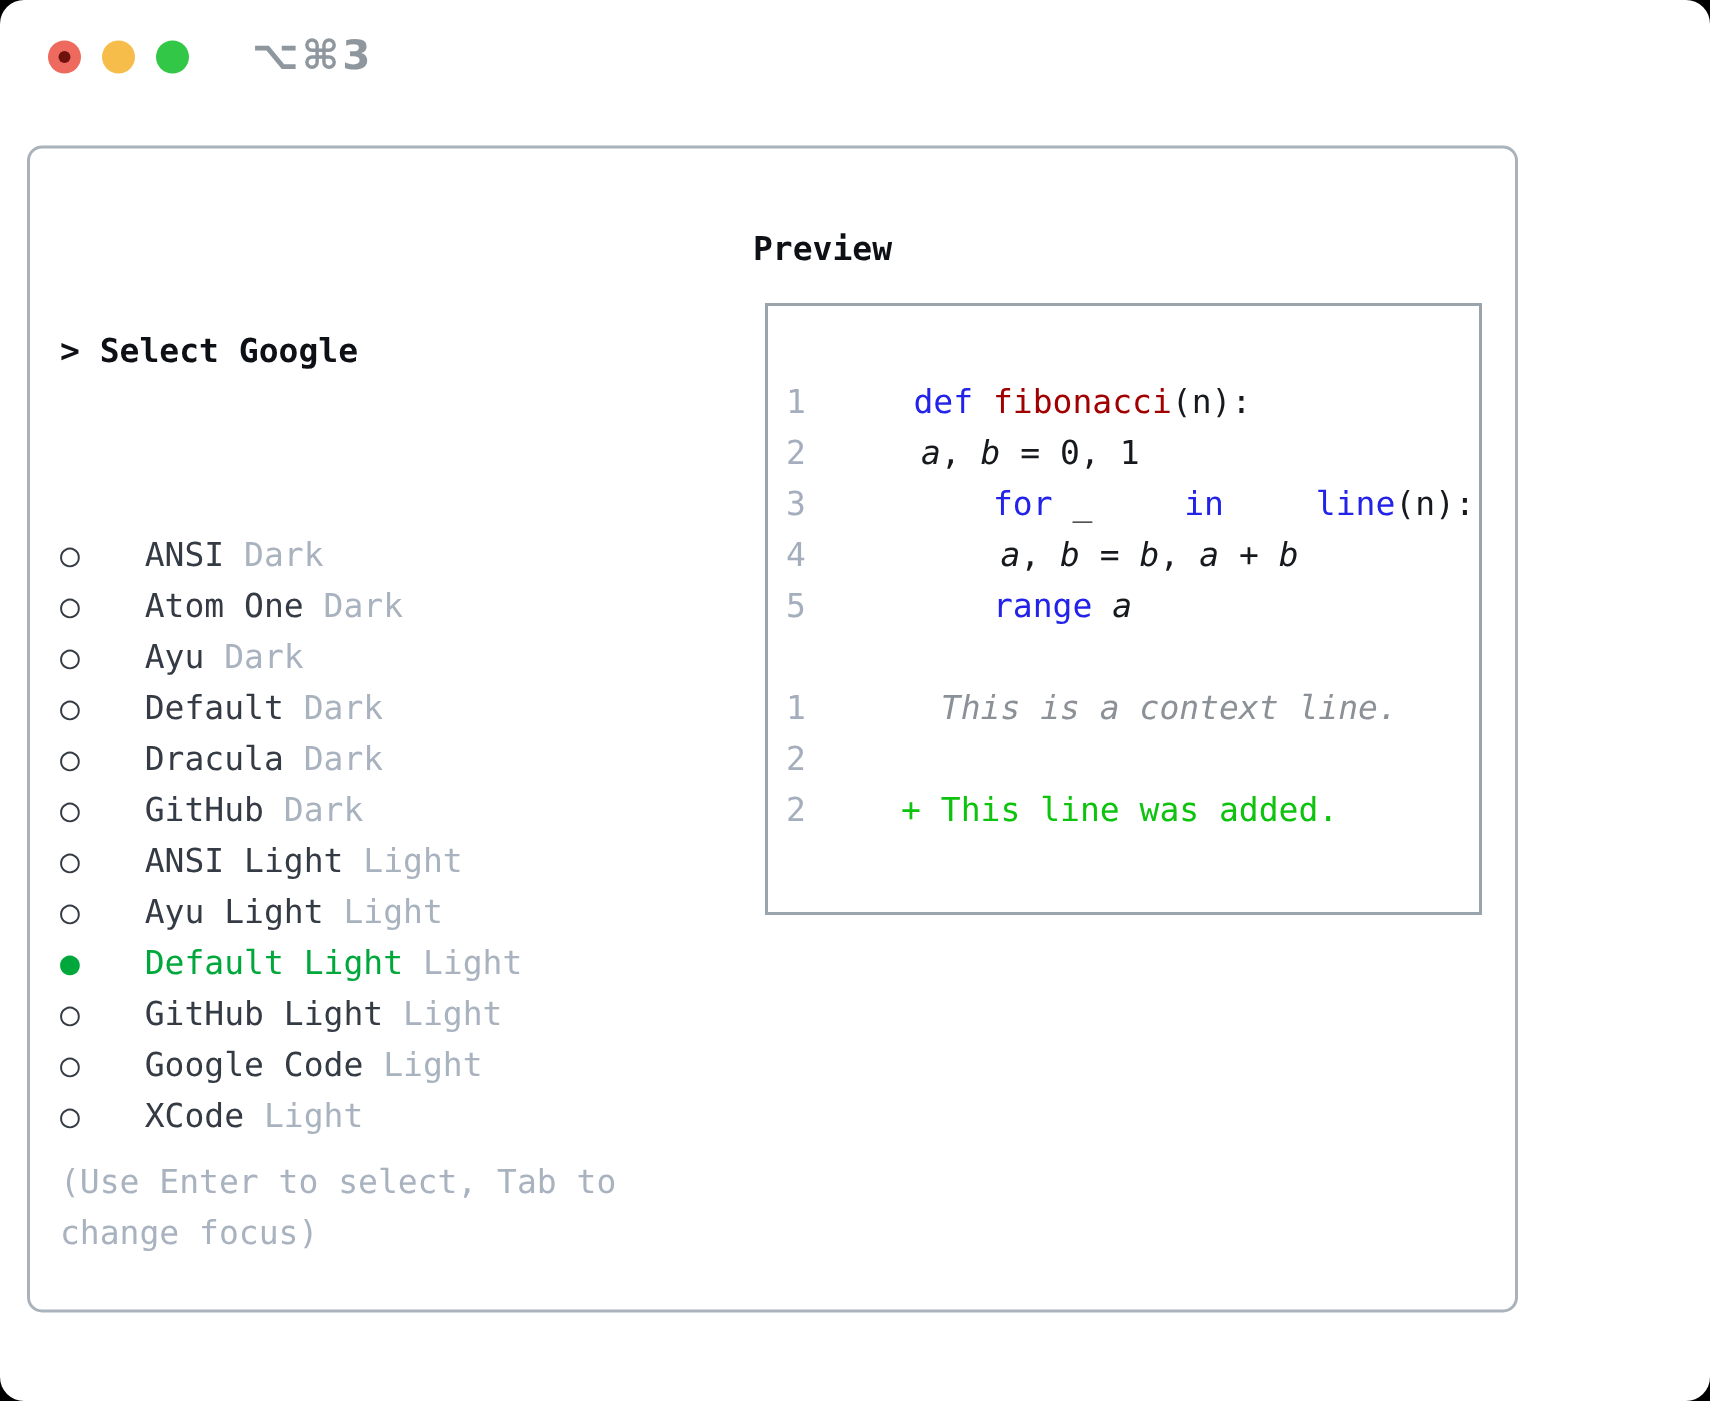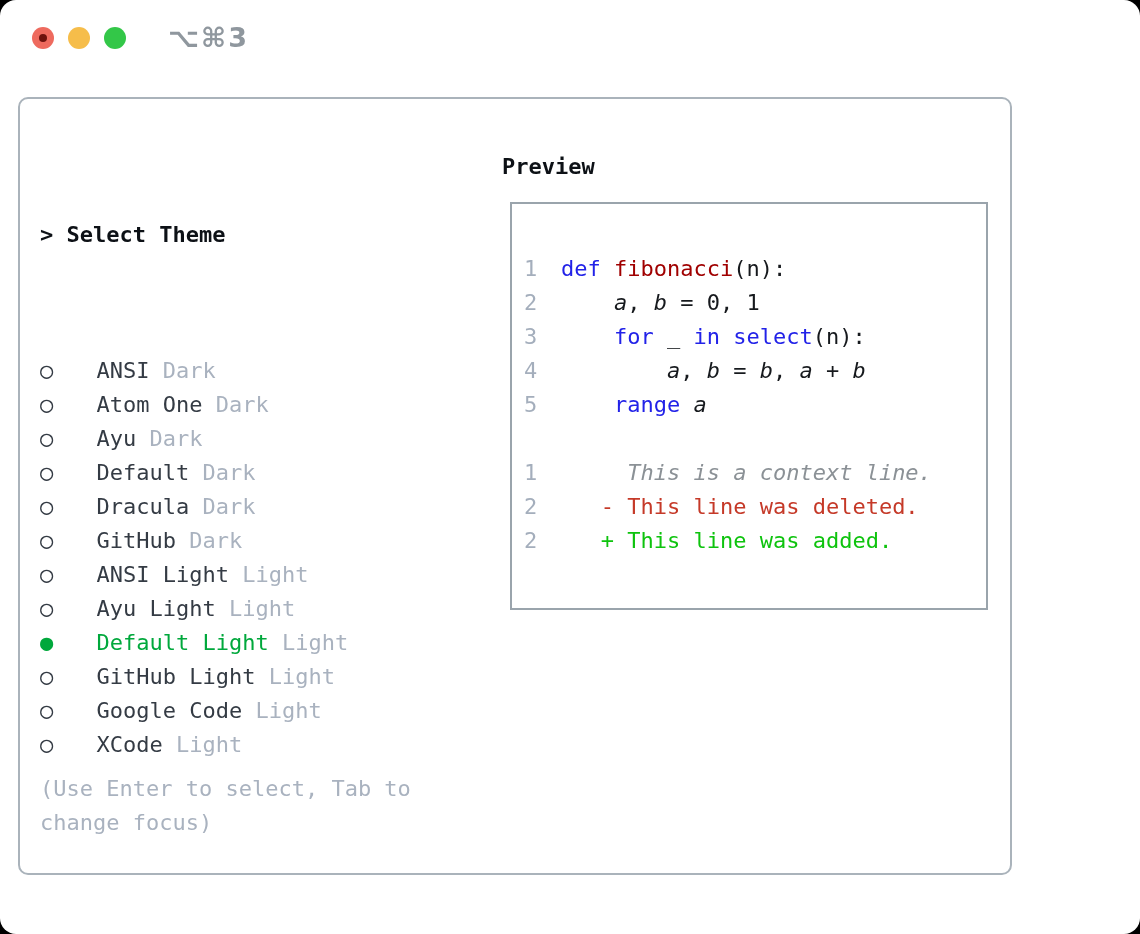--- a/index.html
+++ b/index.html
@@ -48,21 +48,21 @@
     position:absolute;left:482px;top:51px;font-size:22px;line-height:34px;
     font-weight:bold;color:var(--heading,#0d1116);text-align:right;
   }
   .preview-box{
     position:absolute;left:490px;top:103px;width:478px;height:408px;
     border:2px solid var(--preview-border,#9aa4ac);box-sizing:border-box;
     padding:48px 0 0 12px;overflow:hidden;
   }
   .prow{height:34px;line-height:34px;font-size:22px;white-space:pre;display:flex;}
   .ln{display:inline-block;width:24px;margin-right:13px;color:var(--line-num,#a4aebc);flex:none;}
-  .c-kw{color:var(--code-keyword,#2222e8);}
+  .c-kw{color:var(--code-keyword,#2222e8);margin-left:48px;}
   .c-fn{color:var(--code-function,#a00000);}
   .c-pl{color:var(--code-plain,#16191d);}
   .c-it{color:var(--code-plain,#16191d);font-style:italic;}
   .c-ctx{color:var(--diff-context,#8b9196);font-style:italic;}
   .c-del{color:var(--diff-deleted,#c53928);}
   .c-add{color:var(--diff-added,#0ec30e);}
 </style>
 </head>
 <body>
 
@@ -73,42 +73,42 @@
       <span class="tl-inner"></span>
     </div>
     <div class="tl-dot yellow"></div>
     <div class="tl-dot green"></div>
     <div class="shortcut">⌥⌘3</div>
   </div>
 
   <div class="panel">
 
     <div class="leftcol">
-      <div class="row prompt-row"><span>&gt;</span><span> </span><span>Select Theme</span></div>
+      <div class="row prompt-row"><span>&gt;</span><span> </span><span>Select Google</span></div>
 
       <div id="theme-list"><div class="row"><span class="marker">○</span><span> </span><span class="item-name">ANSI</span><span> </span><span class="item-variant">Dark</span></div><div class="row"><span class="marker">○</span><span> </span><span class="item-name">Atom One</span><span> </span><span class="item-variant">Dark</span></div><div class="row"><span class="marker">○</span><span> </span><span class="item-name">Ayu</span><span> </span><span class="item-variant">Dark</span></div><div class="row"><span class="marker">○</span><span> </span><span class="item-name">Default</span><span> </span><span class="item-variant">Dark</span></div><div class="row"><span class="marker">○</span><span> </span><span class="item-name">Dracula</span><span> </span><span class="item-variant">Dark</span></div><div class="row"><span class="marker">○</span><span> </span><span class="item-name">GitHub</span><span> </span><span class="item-variant">Dark</span></div><div class="row"><span class="marker">○</span><span> </span><span class="item-name">ANSI Light</span><span> </span><span class="item-variant">Light</span></div><div class="row"><span class="marker">○</span><span> </span><span class="item-name">Ayu Light</span><span> </span><span class="item-variant">Light</span></div><div class="row selected"><span class="marker">●</span><span> </span><span class="item-name">Default Light</span><span> </span><span class="item-variant">Light</span></div><div class="row"><span class="marker">○</span><span> </span><span class="item-name">GitHub Light</span><span> </span><span class="item-variant">Light</span></div><div class="row"><span class="marker">○</span><span> </span><span class="item-name">Google Code</span><span> </span><span class="item-variant">Light</span></div><div class="row"><span class="marker">○</span><span> </span><span class="item-name">XCode</span><span> </span><span class="item-variant">Light</span></div></div>
 
       <div class="row"> </div>
       
 
       
     </div>
 
     <div class="help">(Use Enter to select, Tab to change focus)</div>
 
     <div class="preview-title">Preview</div>
 
     <div class="preview-box">
       <div id="preview-lines">
           <div class="prow"><span class="ln">1</span><span class="c-kw">def</span><span class="c-pl"> </span><span class="c-fn">fibonacci</span><span class="c-pl">(n):</span></div>
           <div class="prow"><span class="ln">2</span><span class="c-pl">    </span><span class="c-it">a</span><span class="c-pl">, </span><span class="c-it">b</span><span class="c-pl"> = 0, 1</span></div>
-          <div class="prow"><span class="ln">3</span><span class="c-pl">    </span><span class="c-kw">for</span><span class="c-pl"> _ </span><span class="c-kw">in</span><span class="c-pl"> </span><span class="c-kw">select</span><span class="c-pl">(n):</span></div>
+          <div class="prow"><span class="ln">3</span><span class="c-pl">    </span><span class="c-kw">for</span><span class="c-pl"> _ </span><span class="c-kw">in</span><span class="c-pl"> </span><span class="c-kw">line</span><span class="c-pl">(n):</span></div>
           <div class="prow"><span class="ln">4</span><span class="c-pl">        </span><span class="c-it">a</span><span class="c-pl">, </span><span class="c-it">b</span><span class="c-pl"> = </span><span class="c-it">b</span><span class="c-pl">, </span><span class="c-it">a</span><span class="c-pl"> + </span><span class="c-it">b</span></div>
           <div class="prow"><span class="ln">5</span><span class="c-pl">    </span><span class="c-kw">range</span><span class="c-pl"> </span><span class="c-it">a</span></div>
           <div class="prow"><span class="ln"></span></div>
           <div class="prow"><span class="ln">1</span><span class="c-ctx">     This is a context line.</span></div>
-          <div class="prow"><span class="ln">2</span><span class="c-del">   - This line was deleted.</span></div>
+          <div class="prow"><span class="ln">2</span></div>
           <div class="prow"><span class="ln">2</span><span class="c-add">   + This line was added.</span></div>
         </div>
     </div>
 
   </div>
 </div>
 
 </body></html>

